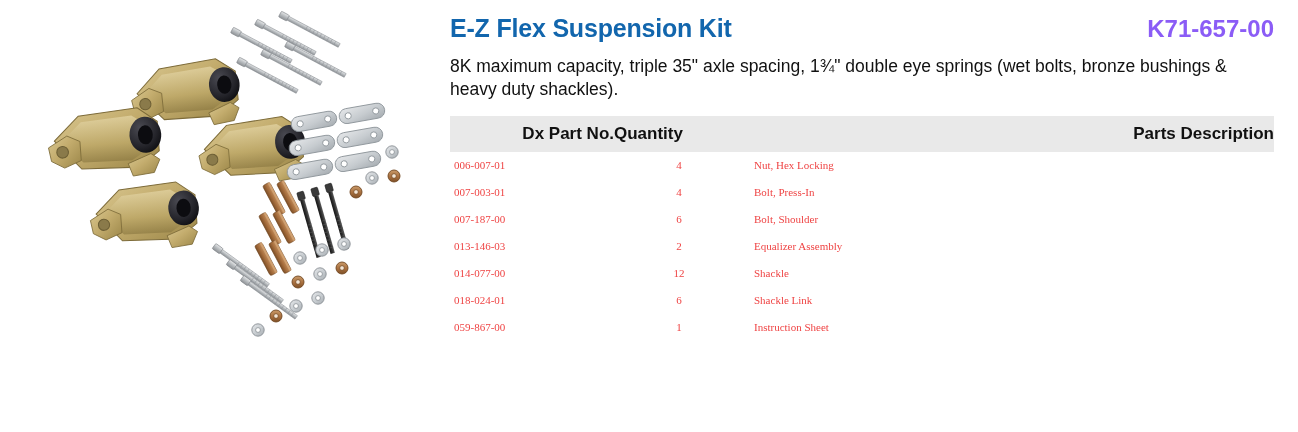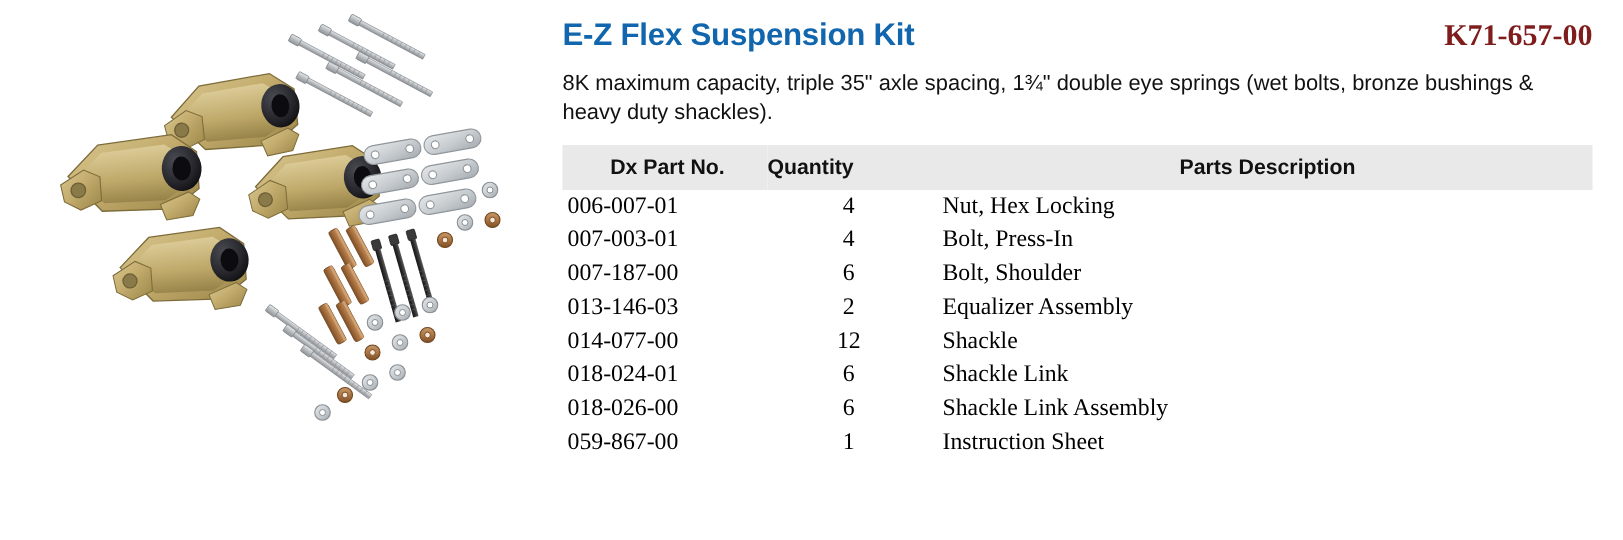--- a/index.html
+++ b/index.html
@@ -49,55 +49,54 @@
   .kit-title {
     font-size: 25px;
     font-weight: bold;
     color: #1266ad;
     letter-spacing: -0.2px;
     white-space: nowrap;
   }
   .kit-number {
     font-size: 24px;
     font-weight: bold;
-    color: #7f1d1d;
+    color: #8b5cf6;
     white-space: nowrap;
     margin-left: 20px;
-    font-family: Liberation Serif, serif;
   }
   .kit-desc {
     margin-top: 12px;
     font-size: 17.5px;
     line-height: 1.34;
     color: #111111;
     max-width: 810px;
   }
   table.parts {
     margin-top: 14px;
     border-collapse: collapse;
     width: 810px;
     table-layout: fixed;
   }
   table.parts thead th {
     background: #e9e9e9;
     font-size: 17px;
     font-weight: bold;
     color: #111111;
-    text-align: center;
+    text-align: right;
     padding: 5px 0 5px 0;
     height: 26px;
     vertical-align: middle;
   }
   table.parts thead th.col-part { width: 160px; padding-left: 4px; }
   table.parts thead th.col-qty  { width: 130px; text-align: left; }
   table.parts thead th.col-desc { width: 520px; padding-left: 10px; }
 
   table.parts tbody td {
-    font-size: 19px;
-    color: #000000;
+    font-size: 11px;
+    color: #ef4444;
     padding: 2px 0 2px 0;
     height: 23px;
     vertical-align: middle;
     font-family: "Liberation Serif", serif;
   }
   table.parts tbody td.c-part { padding-left: 4px; }
   table.parts tbody td.c-qty  { text-align: center; }
   table.parts tbody td.c-desc { padding-left: 10px; }
 </style>
 </head>
@@ -312,25 +311,20 @@
           <td class="c-part">014-077-00</td>
           <td class="c-qty">12</td>
           <td class="c-desc">Shackle</td>
         </tr>
         <tr>
           <td class="c-part">018-024-01</td>
           <td class="c-qty">6</td>
           <td class="c-desc">Shackle Link</td>
         </tr>
         <tr>
-          <td class="c-part">018-026-00</td>
-          <td class="c-qty">6</td>
-          <td class="c-desc">Shackle Link Assembly</td>
-        </tr>
-        <tr>
           <td class="c-part">059-867-00</td>
           <td class="c-qty">1</td>
           <td class="c-desc">Instruction Sheet</td>
         </tr>
       </tbody>
     </table>
 
   </div>
 </div>
 

